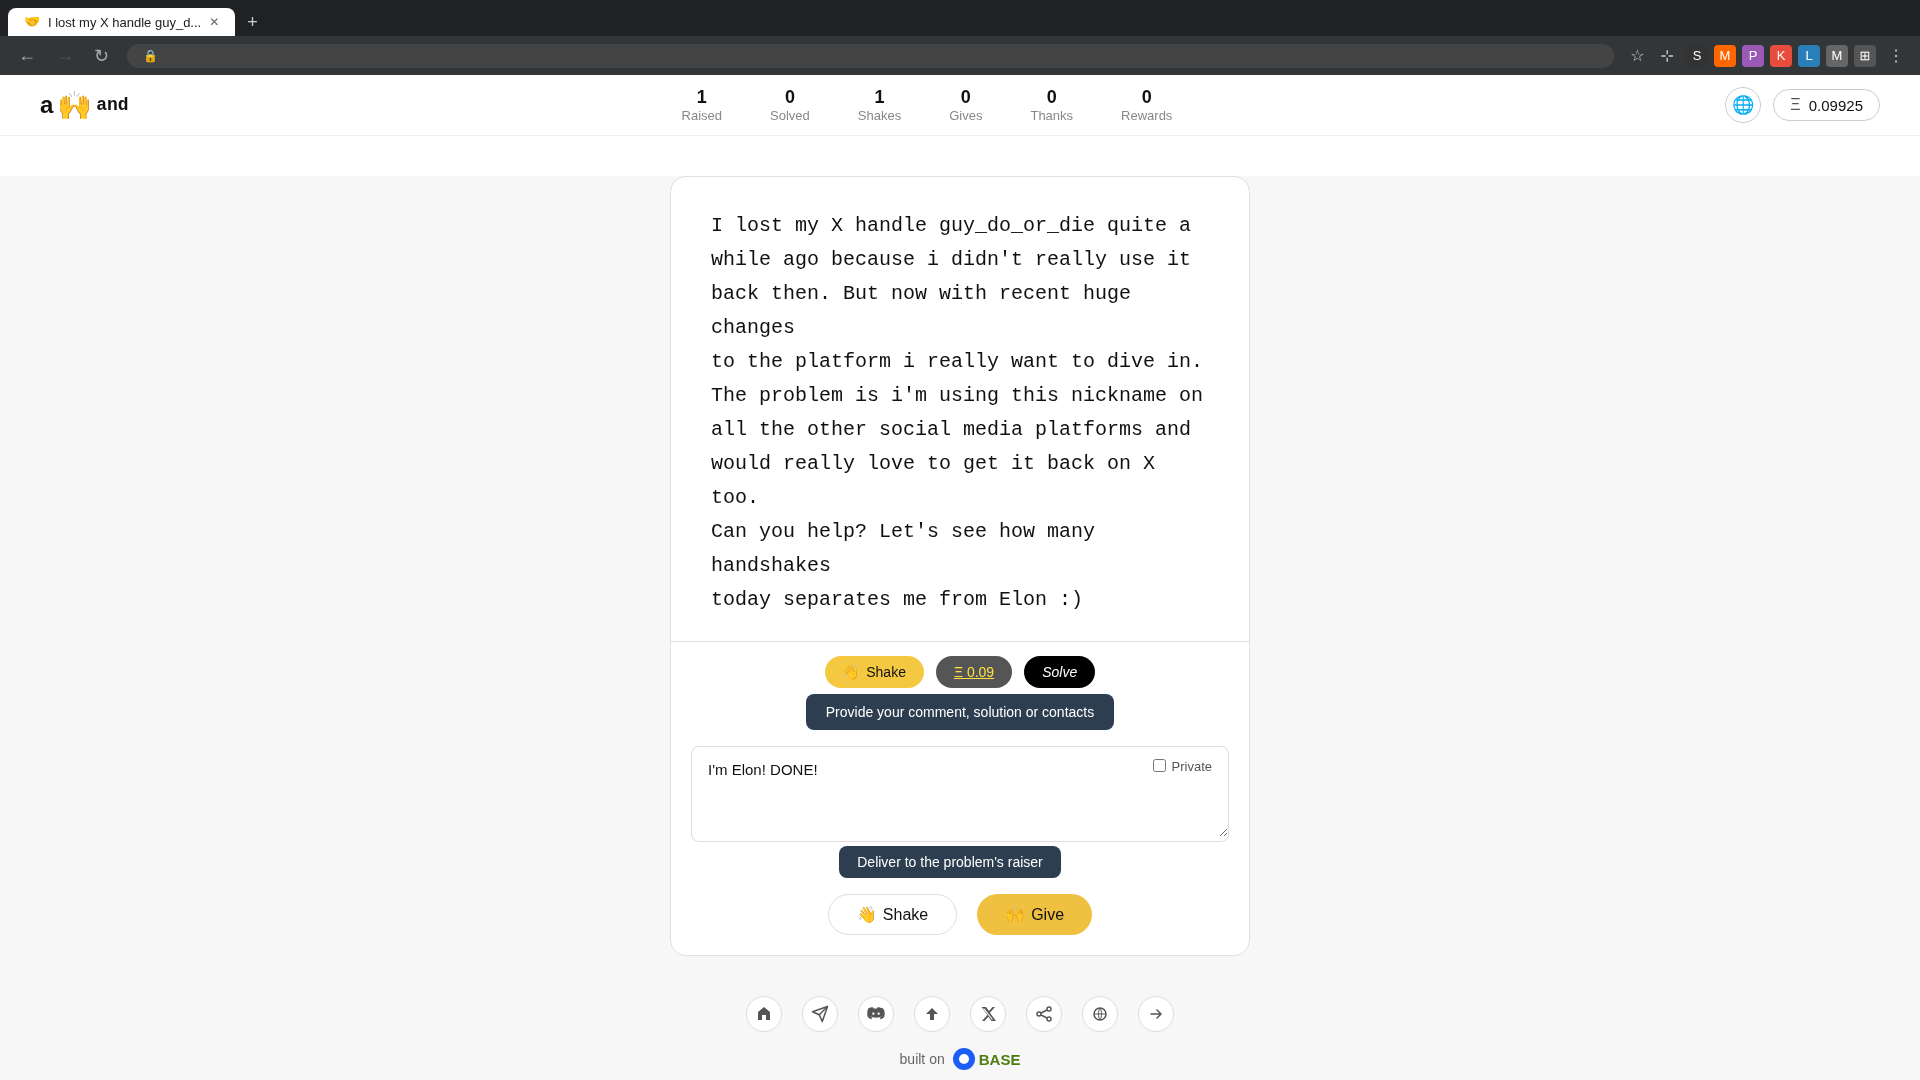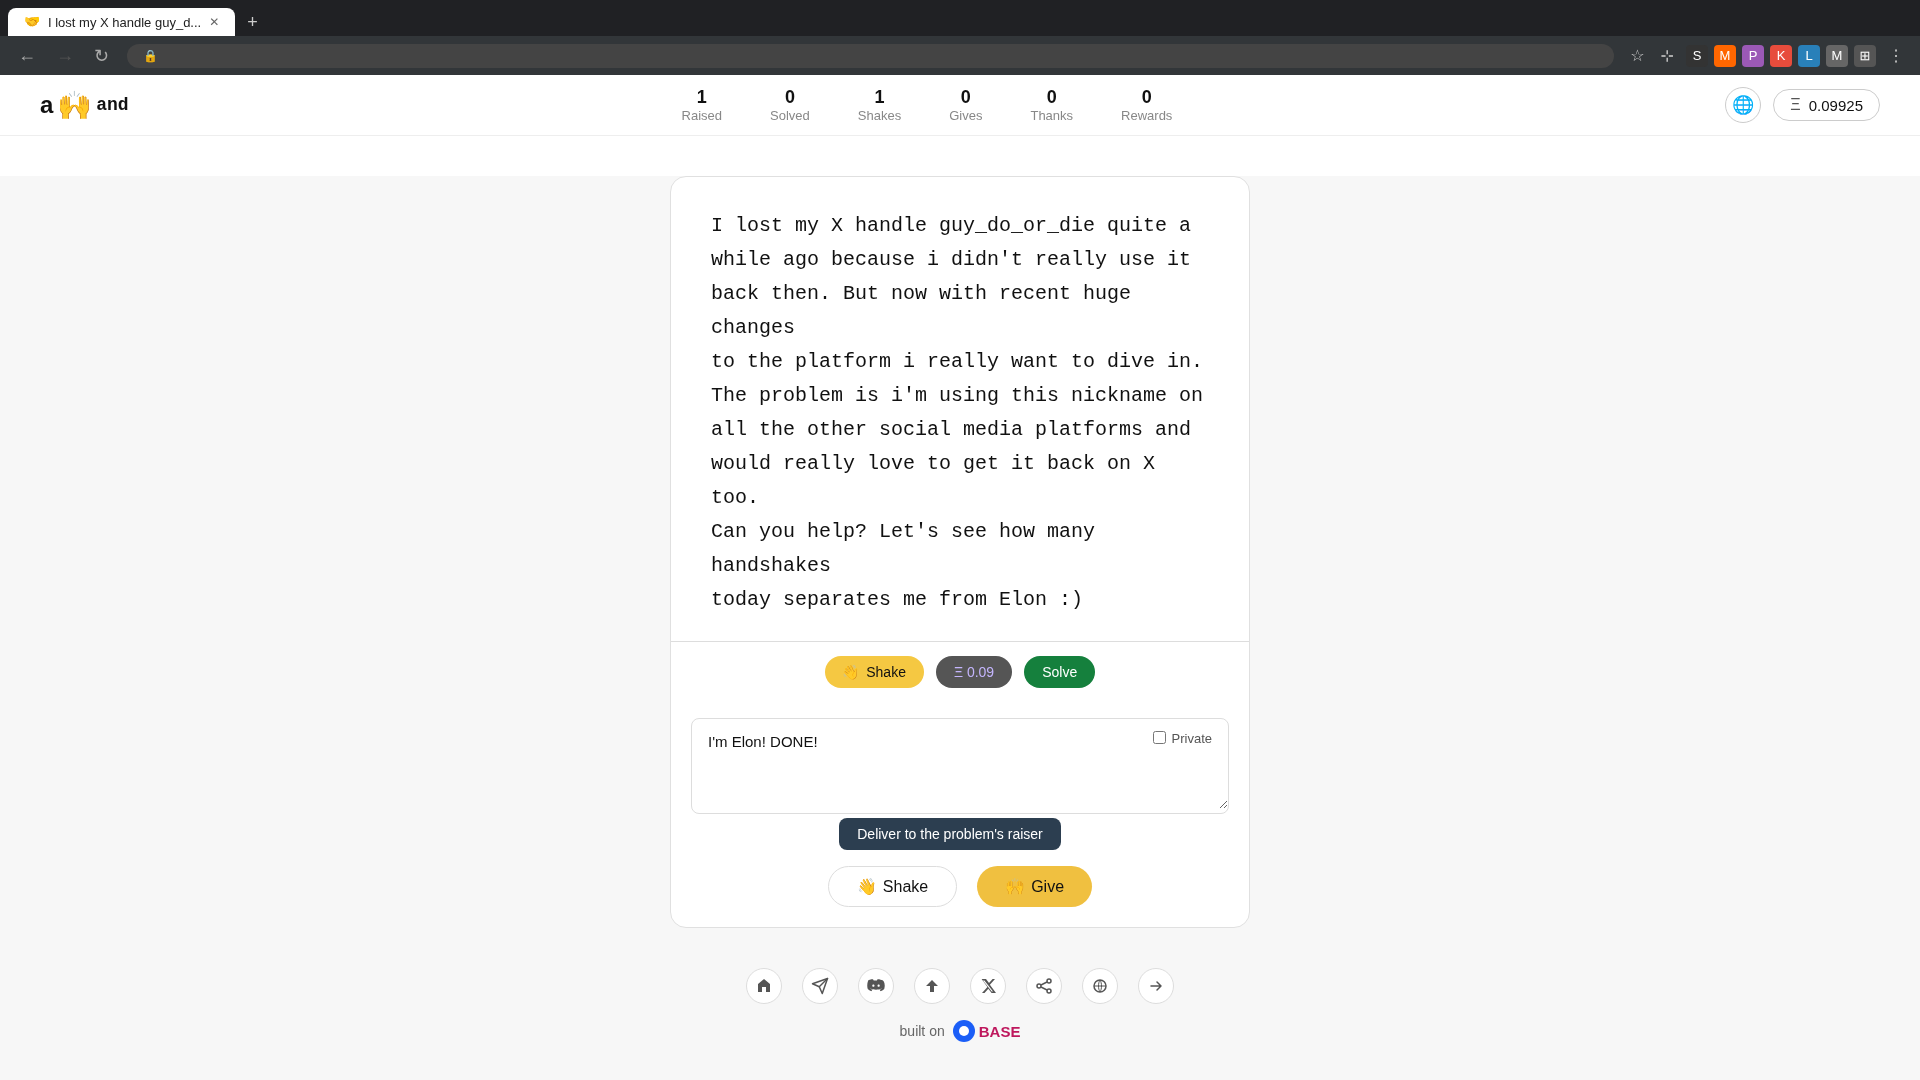--- a/index.html
+++ b/index.html
@@ -225,25 +225,27 @@
       font-size: 14px;
       font-weight: 500;
       border: none;
     }
     .btn-shake {
       background: #f5c842;
       color: #111;
     }
     .btn-amount {
       background: #555;
-      color: #c4b5fd;
+      color: #fde047;
+      text-decoration: underline;
     }
     .btn-solve {
-      background: #15803d;
+      background: #000000;
       color: #fff;
+      font-style: italic;
     }
 
     
     .tooltip-box {
       position: relative;
       background: #2c3e50;
       color: #fff;
       padding: 10px 20px;
       border-radius: 8px;
       font-size: 14px;
@@ -396,21 +398,21 @@
       color: #666;
       display: flex;
       align-items: center;
       gap: 8px;
     }
     .base-logo {
       display: flex;
       align-items: center;
       gap: 4px;
       font-weight: 700;
-      color: #be185d;
+      color: #4d7c0f;
       font-size: 15px;
     }
     .base-circle {
       width: 22px;
       height: 22px;
       border-radius: 50%;
       background: #1b5ef7;
       display: inline-flex;
       align-items: center;
       justify-content: center;
@@ -529,20 +531,25 @@
             <span>Shake</span>
           </button>
           <button class="action-btn btn-amount">
             <span>Ξ 0.09</span>
           </button>
           <button class="action-btn btn-solve">
             <span>Solve</span>
           </button>
         </div>
 
+        <div class="tooltip-container">
+          <div class="tooltip-box">
+            <span>Provide your comment, solution or contacts</span>
+          </div>
+        </div>
       </div>
 
       <div style="padding: 0 20px 0;">
         <div class="response-area">
           <label class="private-checkbox">
             <input type="checkbox" style="">
             <span>Private</span>
           </label>
           <textarea class="response-textarea" style="">I'm Elon! DONE!</textarea>
         </div>

